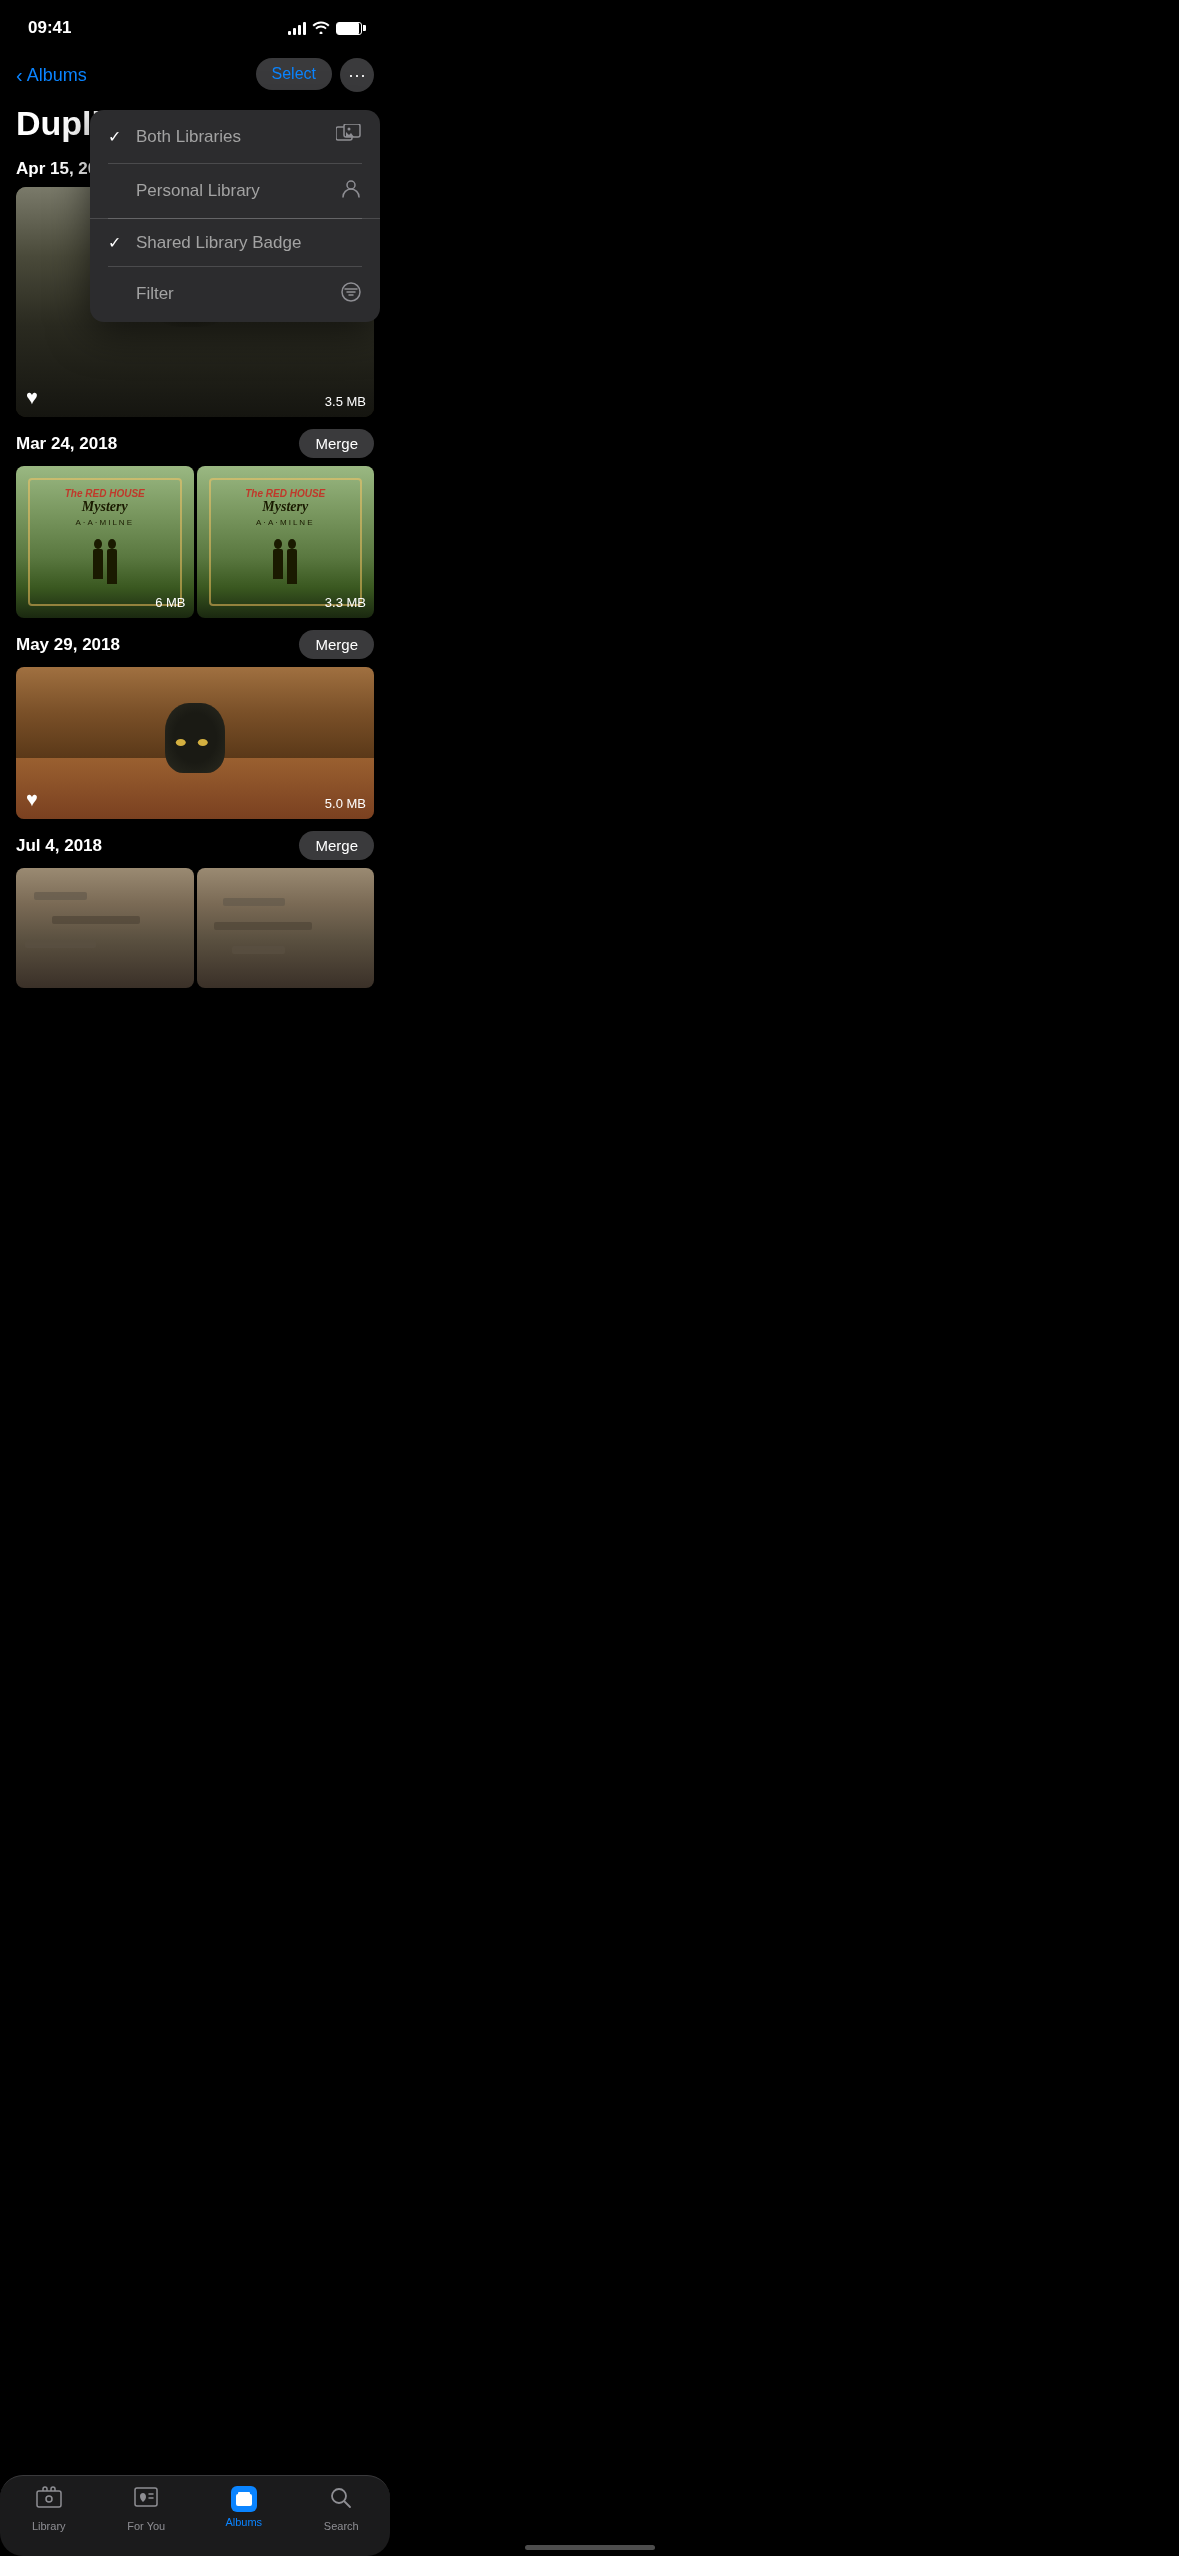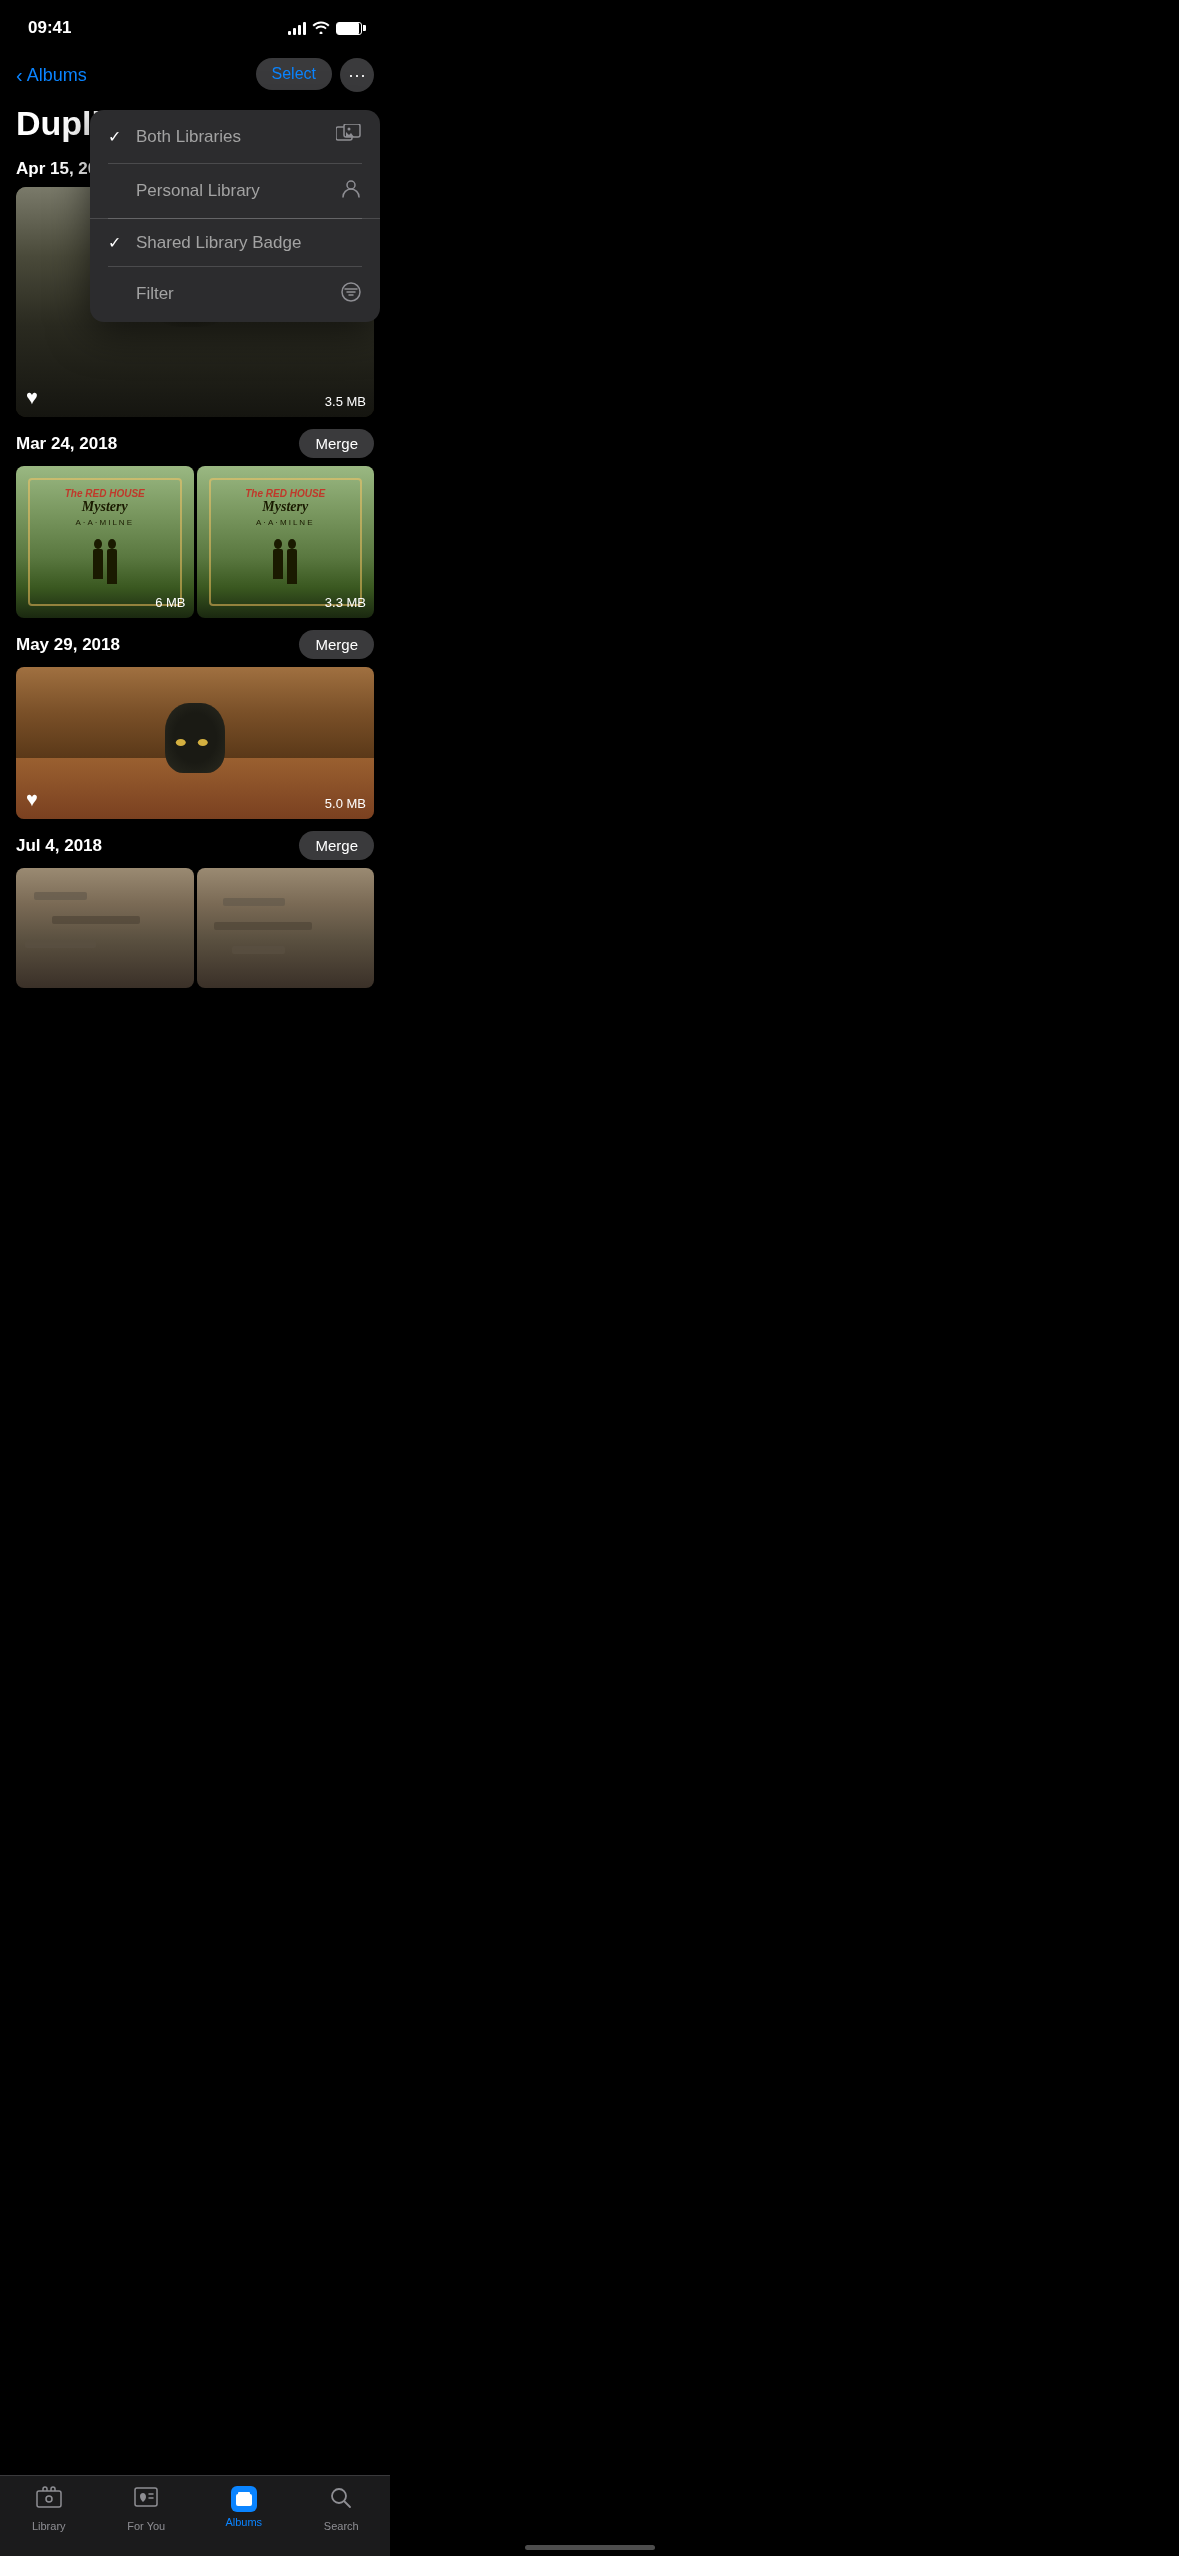--- a/index.html
+++ b/index.html
@@ -278,20 +278,21 @@
     .tab-bar {
       position: fixed;
       bottom: 0;
       left: 0;
       width: 390px;
       background: rgba(28, 28, 30, 0.95);
       border-top: 0.5px solid #3a3a3c;
       display: flex;
       justify-content: space-around;
       padding: 10px 0 24px;
+      border-radius: 23px;
     }
     .tab-item {
       display: flex;
       flex-direction: column;
       align-items: center;
       gap: 4px;
       cursor: pointer;
       min-width: 60px;
     }
     .tab-icon {

